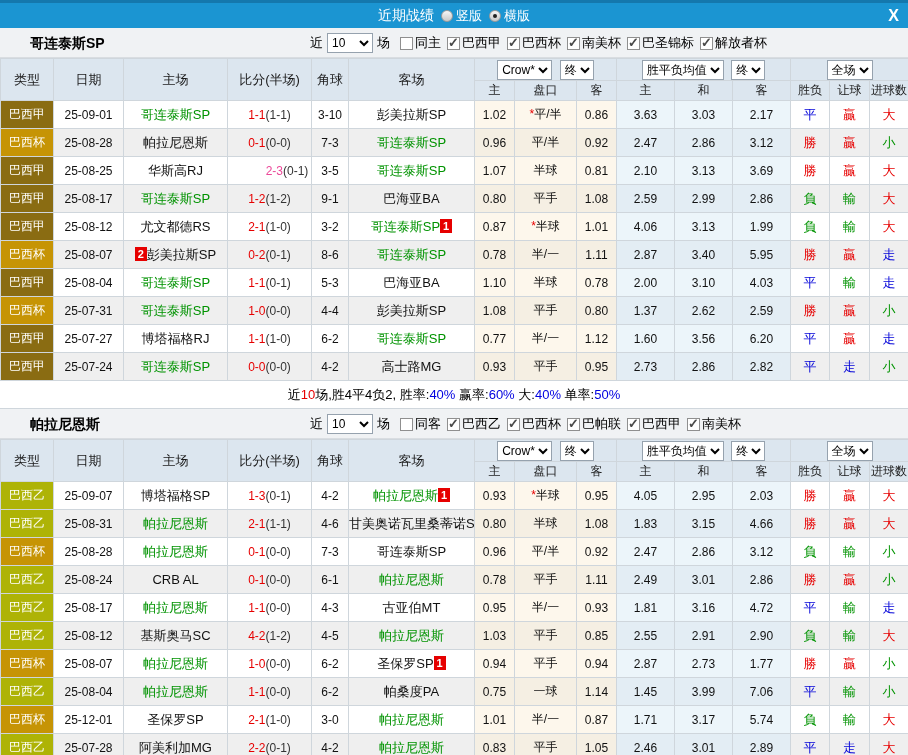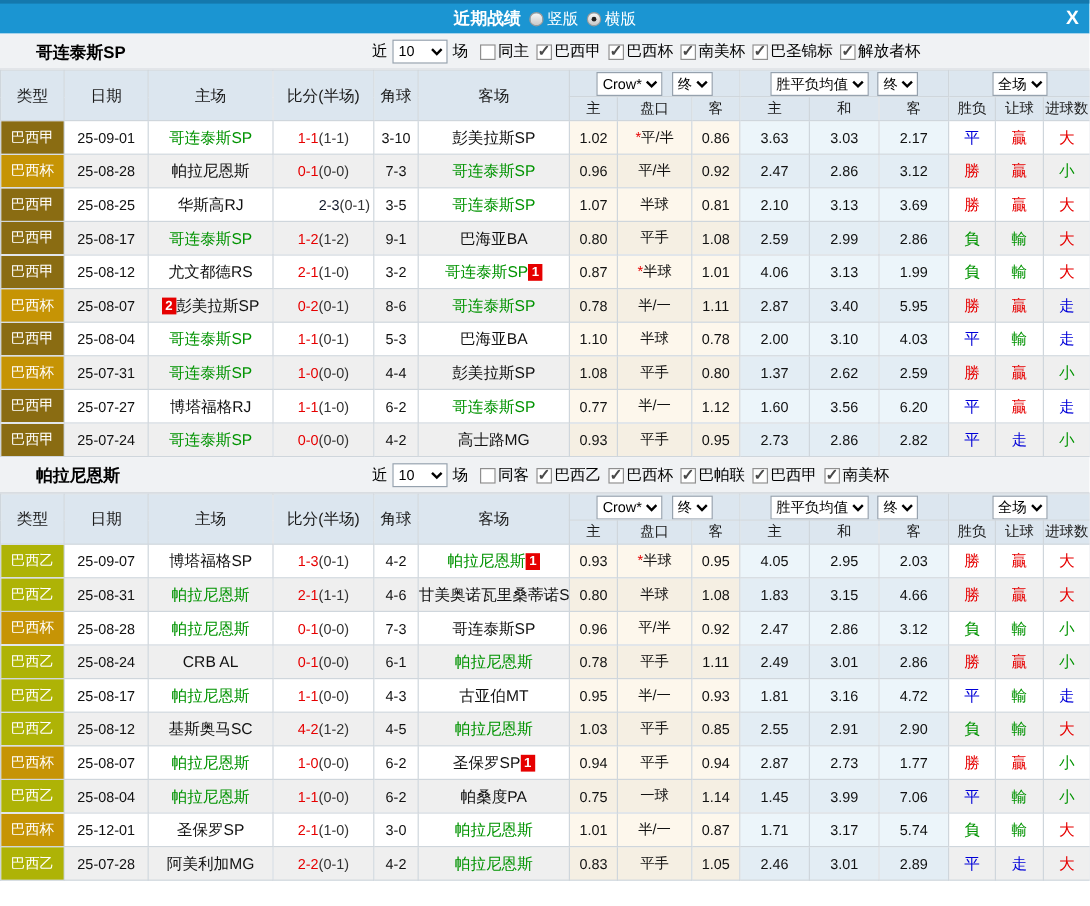--- a/index.html
+++ b/index.html
@@ -1,20 +1,20 @@
 <!DOCTYPE html>
 <html><head>
 <meta charset="utf-8">
 <style>
   * { margin:0; padding:0; box-sizing:border-box; }
   html,body { width:908px; height:755px; overflow:hidden; background:#fff;
     font-family:"Liberation Sans","DejaVu Sans",sans-serif; }
   .titlebar { height:28px; background:#1b95d2; border-top:3px solid #1478ad;
     position:relative; display:flex; align-items:center; justify-content:center; gap:7px; }
-  .title { color:#fff; font-weight:bold; font-size:14px; }
+  .title { color:#fff; font-weight:normal; font-size:14px; }
   .radio-opt { display:inline-flex; align-items:center; gap:3px; color:#fff; font-size:13px; cursor:pointer; }
   .radio { width:12px; height:12px; border-radius:50%; background:linear-gradient(#f7f7f7,#c9c9c9);
     border:1px solid #9b9b9b; display:inline-block; position:relative; }
   .radio.sel::after { content:""; position:absolute; left:3px; top:3px; width:4px; height:4px;
     border-radius:50%; background:#222; }
   .close-btn { position:absolute; right:9px; top:3px; color:#fff; font-weight:bold;
     font-size:16px; cursor:pointer; line-height:20px; }
   .filter-row { height:30px; background:#f0f2f4; border-bottom:1px solid #d9dde1; position:relative; }
   .team-name { position:absolute; left:30px; top:0; line-height:30px; font-size:14px; font-weight:bold; color:#000; }
   .filters { position:absolute; left:310px; top:0; height:30px; display:flex; align-items:center;
@@ -185,21 +185,21 @@
             <td class="avg">2.86</td>
             <td class="avg">3.12</td>
             <td class="res" style="color: rgb(230, 0, 0);">勝</td>
             <td class="res" style="color: rgb(230, 0, 0);">贏</td>
             <td class="res" style="color: rgb(0, 147, 0);">小</td>
           </tr>
           <tr class="odd">
             <td class="type" style="background: rgb(138, 108, 18);">巴西甲</td>
             <td>25-08-25</td>
             <td class="team"><span>华斯高RJ</span></td>
-            <td class="score"><span style="color: #0f172a; margin-left: 35px;">2-3</span><span style="color: rgb(51, 51, 51);">(0-1)</span></td>
+            <td class="score"><span style="color: #ec4899; margin-left: 35px;">2-3</span><span style="color: rgb(51, 51, 51);">(0-1)</span></td>
             <td>3-5</td>
             <td class="team"><span style="color: rgb(0, 147, 0);">哥连泰斯SP</span></td>
             <td class="odds">1.07</td>
             <td class="odds">半球</td>
             <td class="odds">0.81</td>
             <td class="avg">2.10</td>
             <td class="avg">3.13</td>
             <td class="avg">3.69</td>
             <td class="res" style="color: rgb(230, 0, 0);">勝</td>
             <td class="res" style="color: rgb(230, 0, 0);">贏</td>
@@ -319,20 +319,21 @@
             <td class="odds">0.95</td>
             <td class="avg">2.73</td>
             <td class="avg">2.86</td>
             <td class="avg">2.82</td>
             <td class="res" style="color: rgb(0, 0, 216);">平</td>
             <td class="res" style="color: rgb(0, 0, 216);">走</td>
             <td class="res" style="color: rgb(0, 147, 0);">小</td>
           </tr>
         </tbody>
     </table>
+    <div class="summary"><span>近</span><span class="r">10</span><span>场,胜4平4负2, 胜率:</span><span class="b">40%</span><span> 赢率:</span><span class="b">60%</span><span> 大:</span><span class="b">40%</span><span> 单率:</span><span class="b">50%</span></div>
   </div>
 
   <div class="section">
     <div class="filter-row">
       <span class="team-name">帕拉尼恩斯</span>
       <div class="filters">
         <span>近</span>
         <select class="count-select">
           <option>10</option>
         </select>

